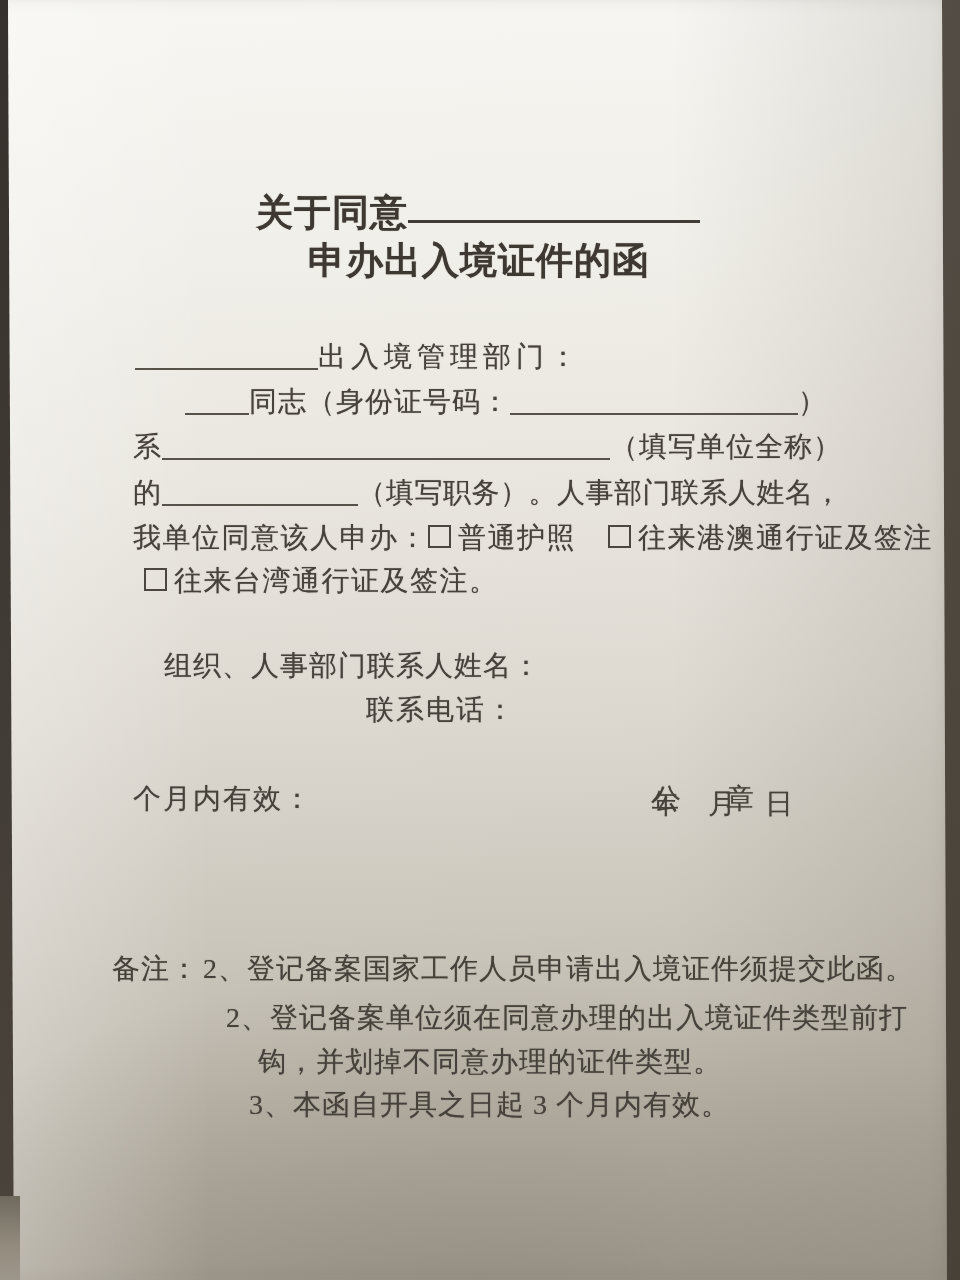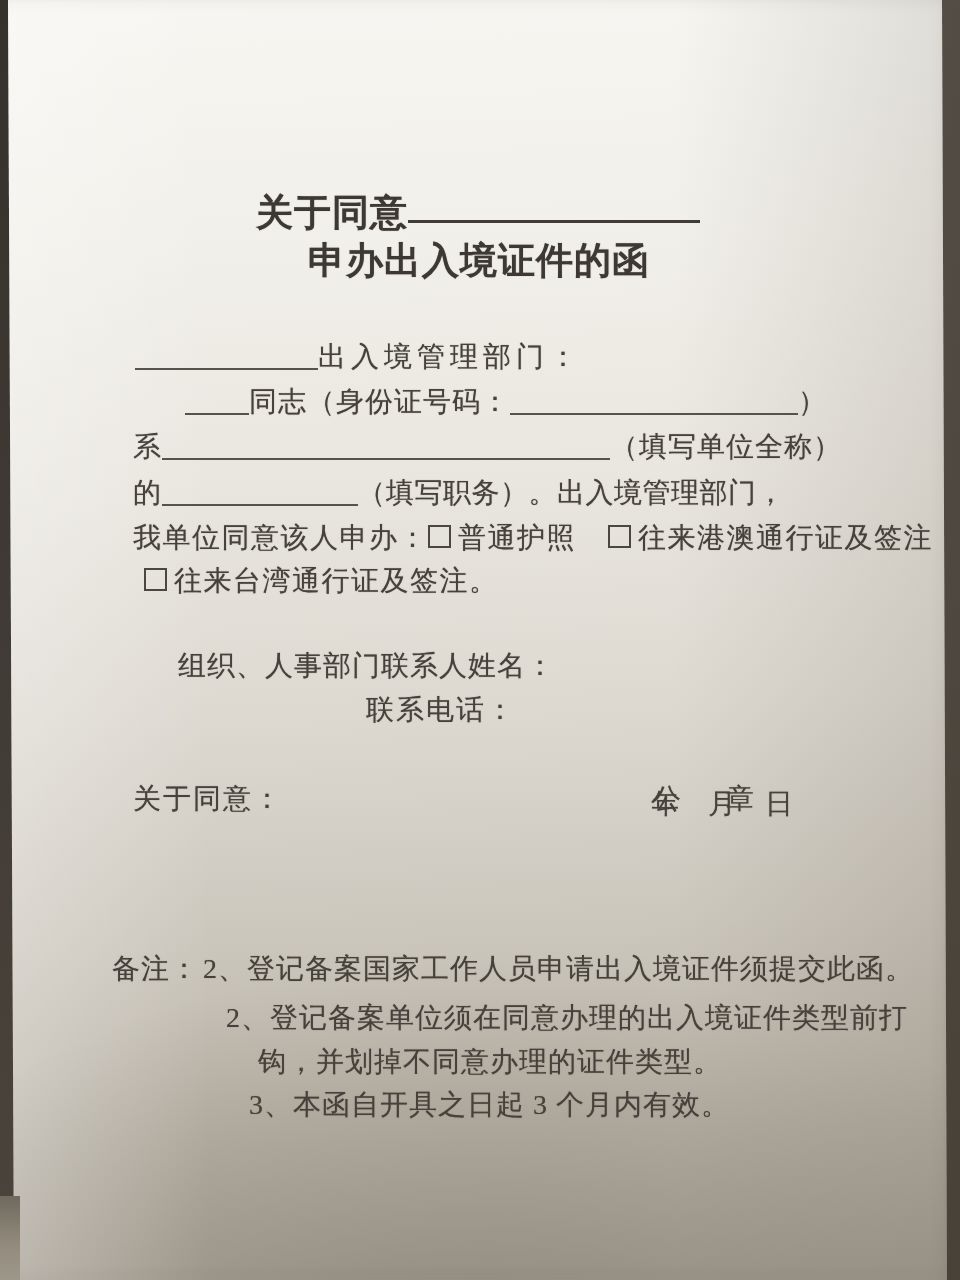--- a/index.html
+++ b/index.html
@@ -40,21 +40,21 @@
   
   .t1{top:197px;left:256px;font-size:37px;letter-spacing:1px;color:#3d3932;}
   .t2{top:245px;left:308px;font-size:37px;letter-spacing:1px;color:#3d3932;}
   .l-dept{top:341px;left:135px;letter-spacing:5px;}
   .l-id{top:386px;left:185px;letter-spacing:1px;}
   .l-unit{top:431px;left:133px;letter-spacing:1px;}
   .l-pos{top:477px;left:133px;letter-spacing:0.5px;}
   .l-opts{top:522px;left:133px;letter-spacing:1.5px;}
   .opt-gap{display:inline-block;width:32px;}
   .l-opt3{top:565px;left:128px;letter-spacing:1.5px;margin-left:16px;}
-  .l-cname{top:650px;left:178px;letter-spacing:1px;}
+  .l-cname{top:650px;left:164px;letter-spacing:1px;}
   .l-cphone{top:694px;left:366px;letter-spacing:2px;}
   .l-sign{top:783px;left:133px;letter-spacing:2px;}
   .l-seal{top:783px;left:653px;word-spacing:36px;letter-spacing:1px;}
   .l-date{top:788px;left:651px;word-spacing:20px;letter-spacing:1px;}
   .l-note1{top:953px;left:112px;letter-spacing:1px;}
   .note-label{margin-right:4px;}
   .l-note2{top:1002px;left:226px;letter-spacing:1px;}
   .l-note2b{top:1046px;left:258px;letter-spacing:1px;}
   .l-note3{top:1089px;left:216px;letter-spacing:1px;margin-left:33px;}
   .ink-soft{text-shadow:0 0 1px rgba(70,66,59,.55);}
@@ -80,35 +80,35 @@
 
     <div class="line l-id">
       <span class="u u-id-a"></span><span>同志（身份证号码：</span><span class="u u-id-b"></span><span>）</span>
     </div>
 
     <div class="line l-unit">
       <span>系</span><span class="u u-unit"></span><span>（填写单位全称）</span>
     </div>
 
     <div class="line l-pos">
-      <span>的</span><span class="u u-pos"></span><span>（填写职务）。出入境管理部门，</span>
+      <span>的</span><span class="u u-pos"></span><span>（填写职务）。人事部门联系人姓名，</span>
     </div>
 
     <div class="line l-opts">
       <span>我单位同意该人申办：</span><span class="cb"></span><span>普通护照</span><span class="opt-gap"></span><span class="cb"></span><span>往来港澳通行证及签注</span>
     </div>
 
     <div class="line l-opt3">
       <span class="cb"></span><span>往来台湾通行证及签注。</span>
     </div>
 
     <div class="line l-cname">组织、人事部门联系人姓名：</div>
     <div class="line l-cphone">联系电话：</div>
 
-    <div class="line l-sign">关于同意：</div>
+    <div class="line l-sign">个月内有效：</div>
     <div class="line l-seal">公 章</div>
     <div class="line l-date">年 月 日</div>
 
     <div class="line l-note1">
       <span class="note-label">备注：</span><span>2、登记备案国家工作人员申请出入境证件须提交此函。</span>
     </div>
     <div class="line l-note2">2、登记备案单位须在同意办理的出入境证件类型前打</div>
     <div class="line l-note2b">钩，并划掉不同意办理的证件类型。</div>
     <div class="line l-note3">3、本函自开具之日起 3 个月内有效。</div>
 

